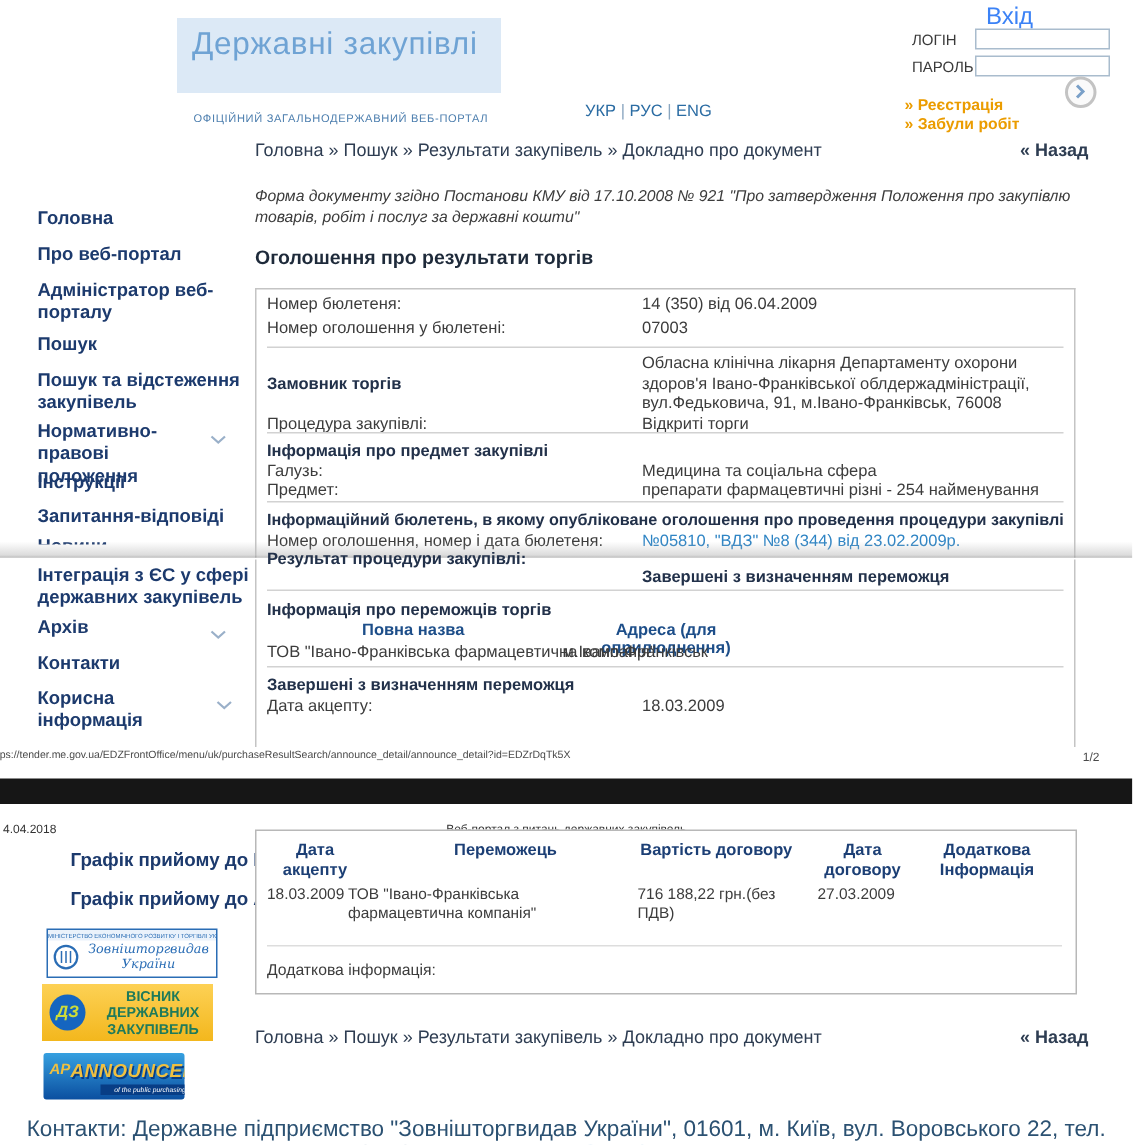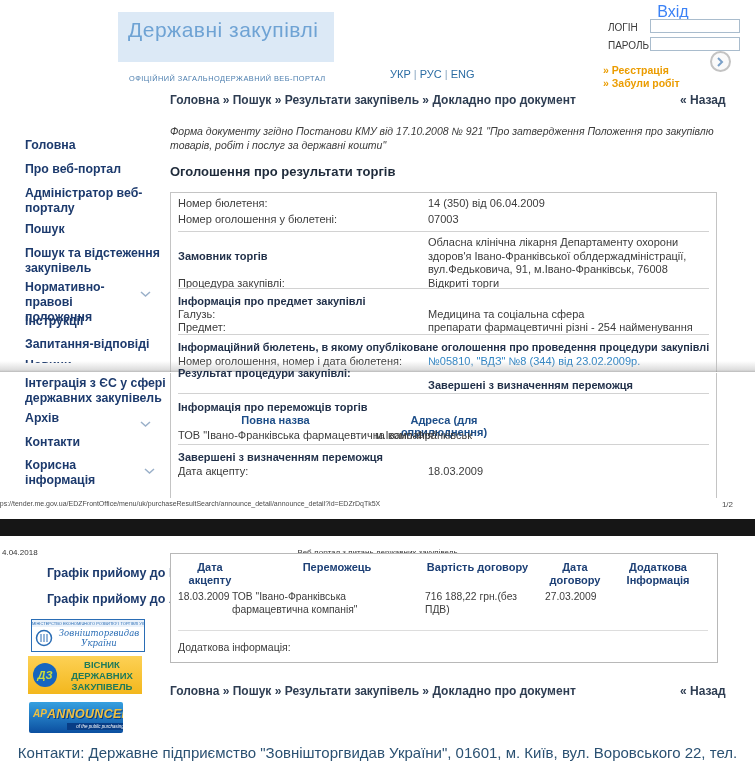--- a/index.html
+++ b/index.html
@@ -13,21 +13,21 @@
   .login-title{position:absolute;left:648px;top:3px;width:50px;text-align:center;font-size:16px;color:#3b82f6;}
   .login-lbl{position:absolute;font-size:10px;color:#3a3a3a;}
   .login-inp{position:absolute;width:84px;height:12px;border:1px solid #a9bccd;background:#fff;font-size:10px;padding:0 2px;}
   .go-btn{position:absolute;left:710px;top:51px;width:17px;height:17px;border-radius:50%;border:2px solid #c3c3c3;background:#fafafa;cursor:pointer;}
   .orange-link{position:absolute;font-size:10.5px;font-weight:bold;color:#eb9c00;cursor:pointer;}
   .langs{position:absolute;left:390px;top:68px;font-size:11px;color:#2b6ca3;}
   .langs span.l{cursor:pointer;}
   .langs span.d{color:#8aa6c0;}
 
   
-  .bc{font-size:12px;font-weight:bold;color:#2e3d52;}
+  .bc{font-size:12px;font-weight:normal;color:#2e3d52;}
   .bc .crumb{cursor:pointer;}
   .back-link{position:absolute;font-size:12px;font-weight:bold;color:#2e3d52;cursor:pointer;}
 
   
   .nav-item{position:absolute;left:25px;width:146px;font-size:12.3px;font-weight:bold;color:#1c3a6d;line-height:15px;cursor:pointer;}
   .chev{position:absolute;cursor:pointer;}
 
   
   .form-note{position:absolute;left:170px;top:124px;width:545px;font-size:10.5px;font-style:italic;color:#3c3c3c;line-height:14px;}
   .sec-title{position:absolute;left:170px;top:164px;font-size:13px;font-weight:bold;color:#1e2a3a;}

